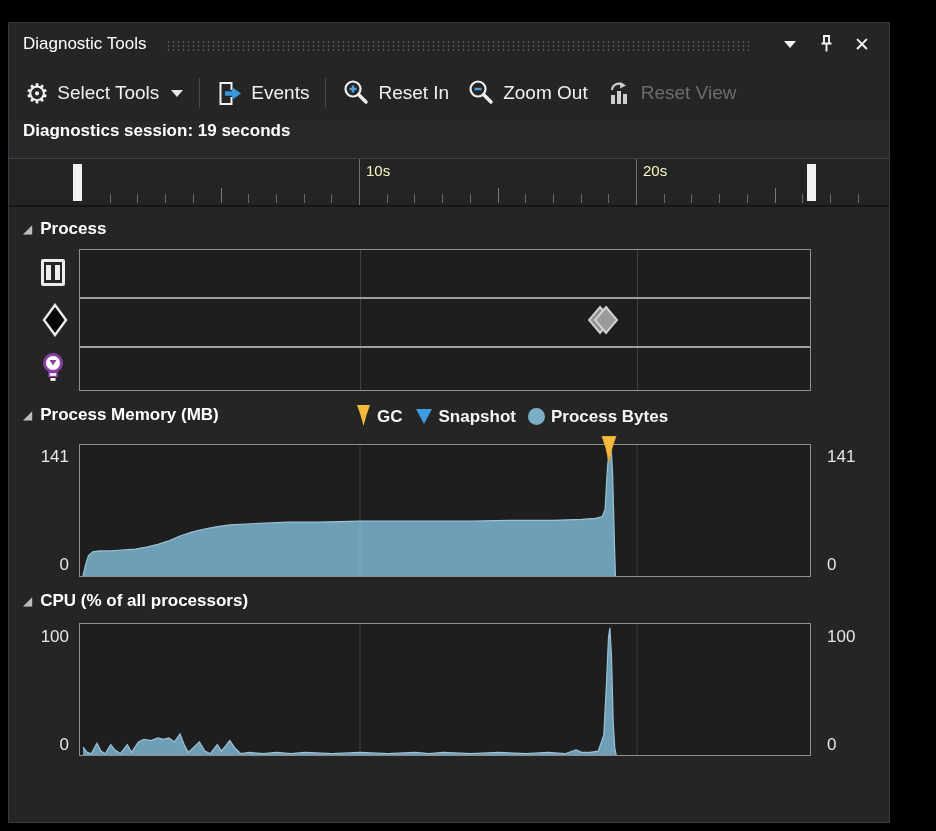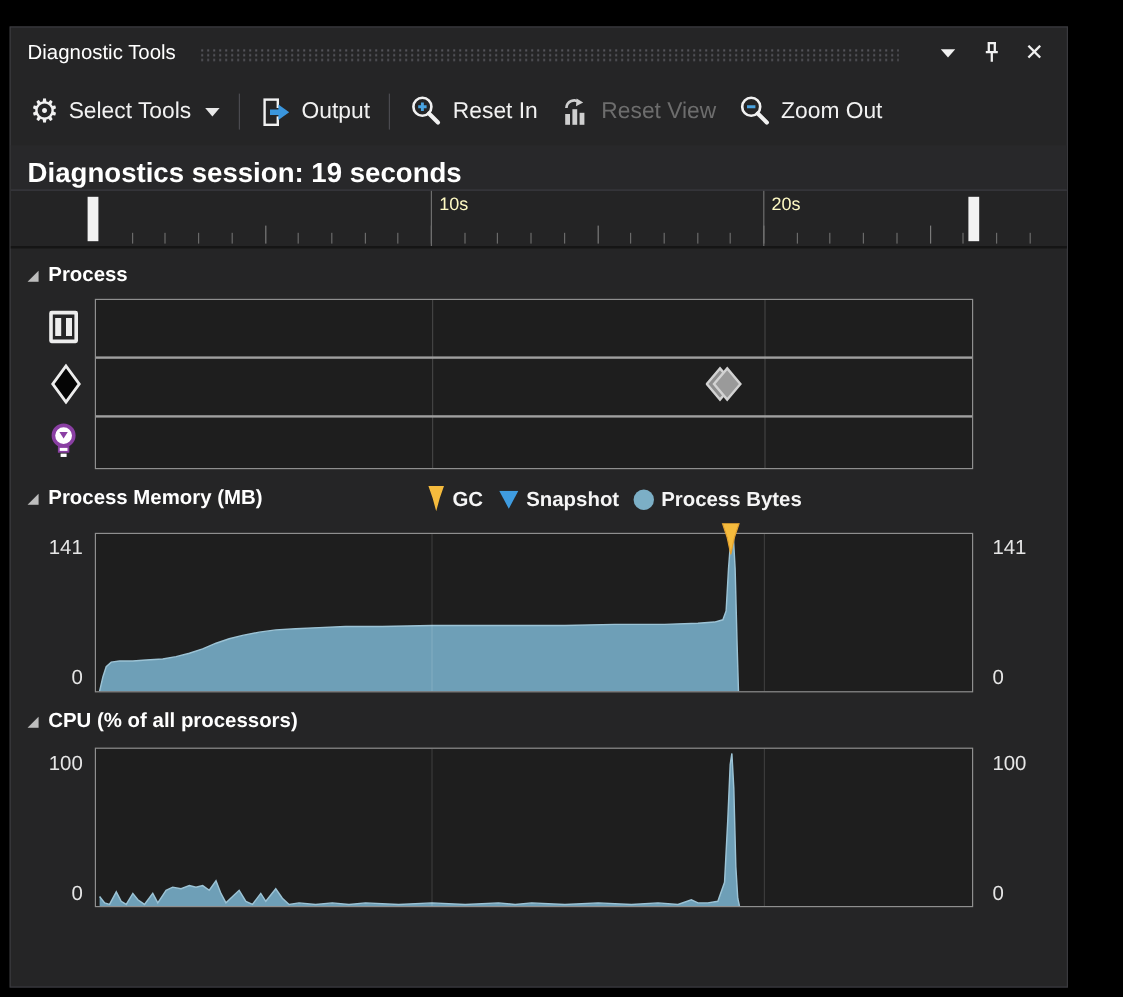--- a/index.html
+++ b/index.html
@@ -27,22 +27,22 @@
              display:flex; align-items:center; padding-left:16px; font-size:19px; }
   .tb-item { display:flex; align-items:center; gap:8px; cursor:pointer; white-space:nowrap; }
   .tb-sep { width:1px; height:30px; background:#4a4a4f; margin:0 16px; }
   .gear { font-size:27px; line-height:1; color:#f1f1f1; font-family:"DejaVu Sans", sans-serif; }
   .dd-chev { width:0; height:0; border-left:6px solid transparent; border-right:6px solid transparent;
              border-top:7px solid #e8e8e8; margin-left:4px; }
   .disabled-label { color:#6d6d6d; }
 
   
   .sessionbar { position:absolute; left:0; top:98px; width:100%; height:38px;
-                display:flex; align-items:flex-end; padding-left:14px;
-                font-size:23px; font-weight:bold; color:#ffffff;
+                display:flex; align-items:flex-start; padding-left:14px;
+                font-size:17px; font-weight:bold; color:#ffffff;
                 border-bottom:1px solid #3f3f46; background:#28282a; }
 
   
   .ruler { position:absolute; left:0; top:136px; width:100%; height:48px;
            background:#242425; border-bottom:2px solid #151515; }
   .tick { position:absolute; bottom:2px; width:1px; height:9px; background:#6a6a6a; }
   .tick.major { height:15px; background:#7a7a7a; }
   .ruler-grid { position:absolute; top:0; bottom:0; width:1px; background:#6e6e6e; }
   .ruler-label { position:absolute; top:3px; font-size:15px; font-weight:normal; color:#fef9c3; }
   .handle { position:absolute; top:5px; width:9px; height:37px; background:#f2f2f2; cursor:ew-resize; }
@@ -109,48 +109,48 @@
       <span class="dd-chev"></span>
     </div>
     <div class="tb-sep"></div>
     <div class="tb-item">
       <svg width="27" height="27" viewBox="0 0 27 27">
         <rect x="4.5" y="3" width="11" height="21" fill="none" stroke="#f1f1f1" stroke-width="2"></rect>
         <rect x="9" y="10" width="9" height="7" fill="#252526"></rect>
         <path d="M9 13.5 h9" stroke="#3a96dd" stroke-width="4.5"></path>
         <polygon points="16,7 25,13.5 16,20" fill="#3a96dd"></polygon>
       </svg>
-      <span>Output</span>
+      <span>Events</span>
     </div>
     <div class="tb-sep"></div>
     <div class="tb-item">
       <svg width="28" height="28" viewBox="0 0 28 28">
         <circle cx="11" cy="10" r="7.5" fill="none" stroke="#f1f1f1" stroke-width="2.2"></circle>
         <path d="M16.5 15.5 L24 23" stroke="#f1f1f1" stroke-width="3.5" stroke-linecap="round"></path>
         <path d="M11 6.5 v7 M7.5 10 h7" stroke="#4aa3e0" stroke-width="2.4"></path>
       </svg>
       <span>Reset In</span>
+    </div>
+    <div class="tb-item" style="margin-left:18px">
+      <svg width="28" height="28" viewBox="0 0 28 28">
+        <circle cx="11" cy="10" r="7.5" fill="none" stroke="#f1f1f1" stroke-width="2.2"></circle>
+        <path d="M16.5 15.5 L24 23" stroke="#f1f1f1" stroke-width="3.5" stroke-linecap="round"></path>
+        <path d="M7.5 10 h7" stroke="#4aa3e0" stroke-width="2.4"></path>
+      </svg>
+      <span>Zoom Out</span>
     </div>
     <div class="tb-item" style="margin-left:18px">
       <svg width="27" height="27" viewBox="0 0 27 27">
         <rect x="5" y="15" width="4" height="9" fill="#cfcfcf"></rect>
         <rect x="11" y="11" width="4" height="13" fill="#cfcfcf"></rect>
         <rect x="17" y="14" width="4" height="10" fill="#cfcfcf"></rect>
         <path d="M6 10 a6.5 6.5 0 0 1 11 -4.5" stroke="#cfcfcf" stroke-width="2.2" fill="none"></path>
         <polygon points="14.5,2 20,5.5 14,8.5" fill="#cfcfcf"></polygon>
       </svg>
       <span class="disabled-label">Reset View</span>
-    </div>
-    <div class="tb-item" style="margin-left:18px">
-      <svg width="28" height="28" viewBox="0 0 28 28">
-        <circle cx="11" cy="10" r="7.5" fill="none" stroke="#f1f1f1" stroke-width="2.2"></circle>
-        <path d="M16.5 15.5 L24 23" stroke="#f1f1f1" stroke-width="3.5" stroke-linecap="round"></path>
-        <path d="M7.5 10 h7" stroke="#4aa3e0" stroke-width="2.4"></path>
-      </svg>
-      <span>Zoom Out</span>
     </div>
   </div>
 
   <div class="sessionbar">
     <span>Diagnostics session: 19 seconds</span>
   </div>
 
   <div class="ruler">
     <div class="handle" style="left:64px"></div>
     <div class="handle" style="left:798px"></div>

